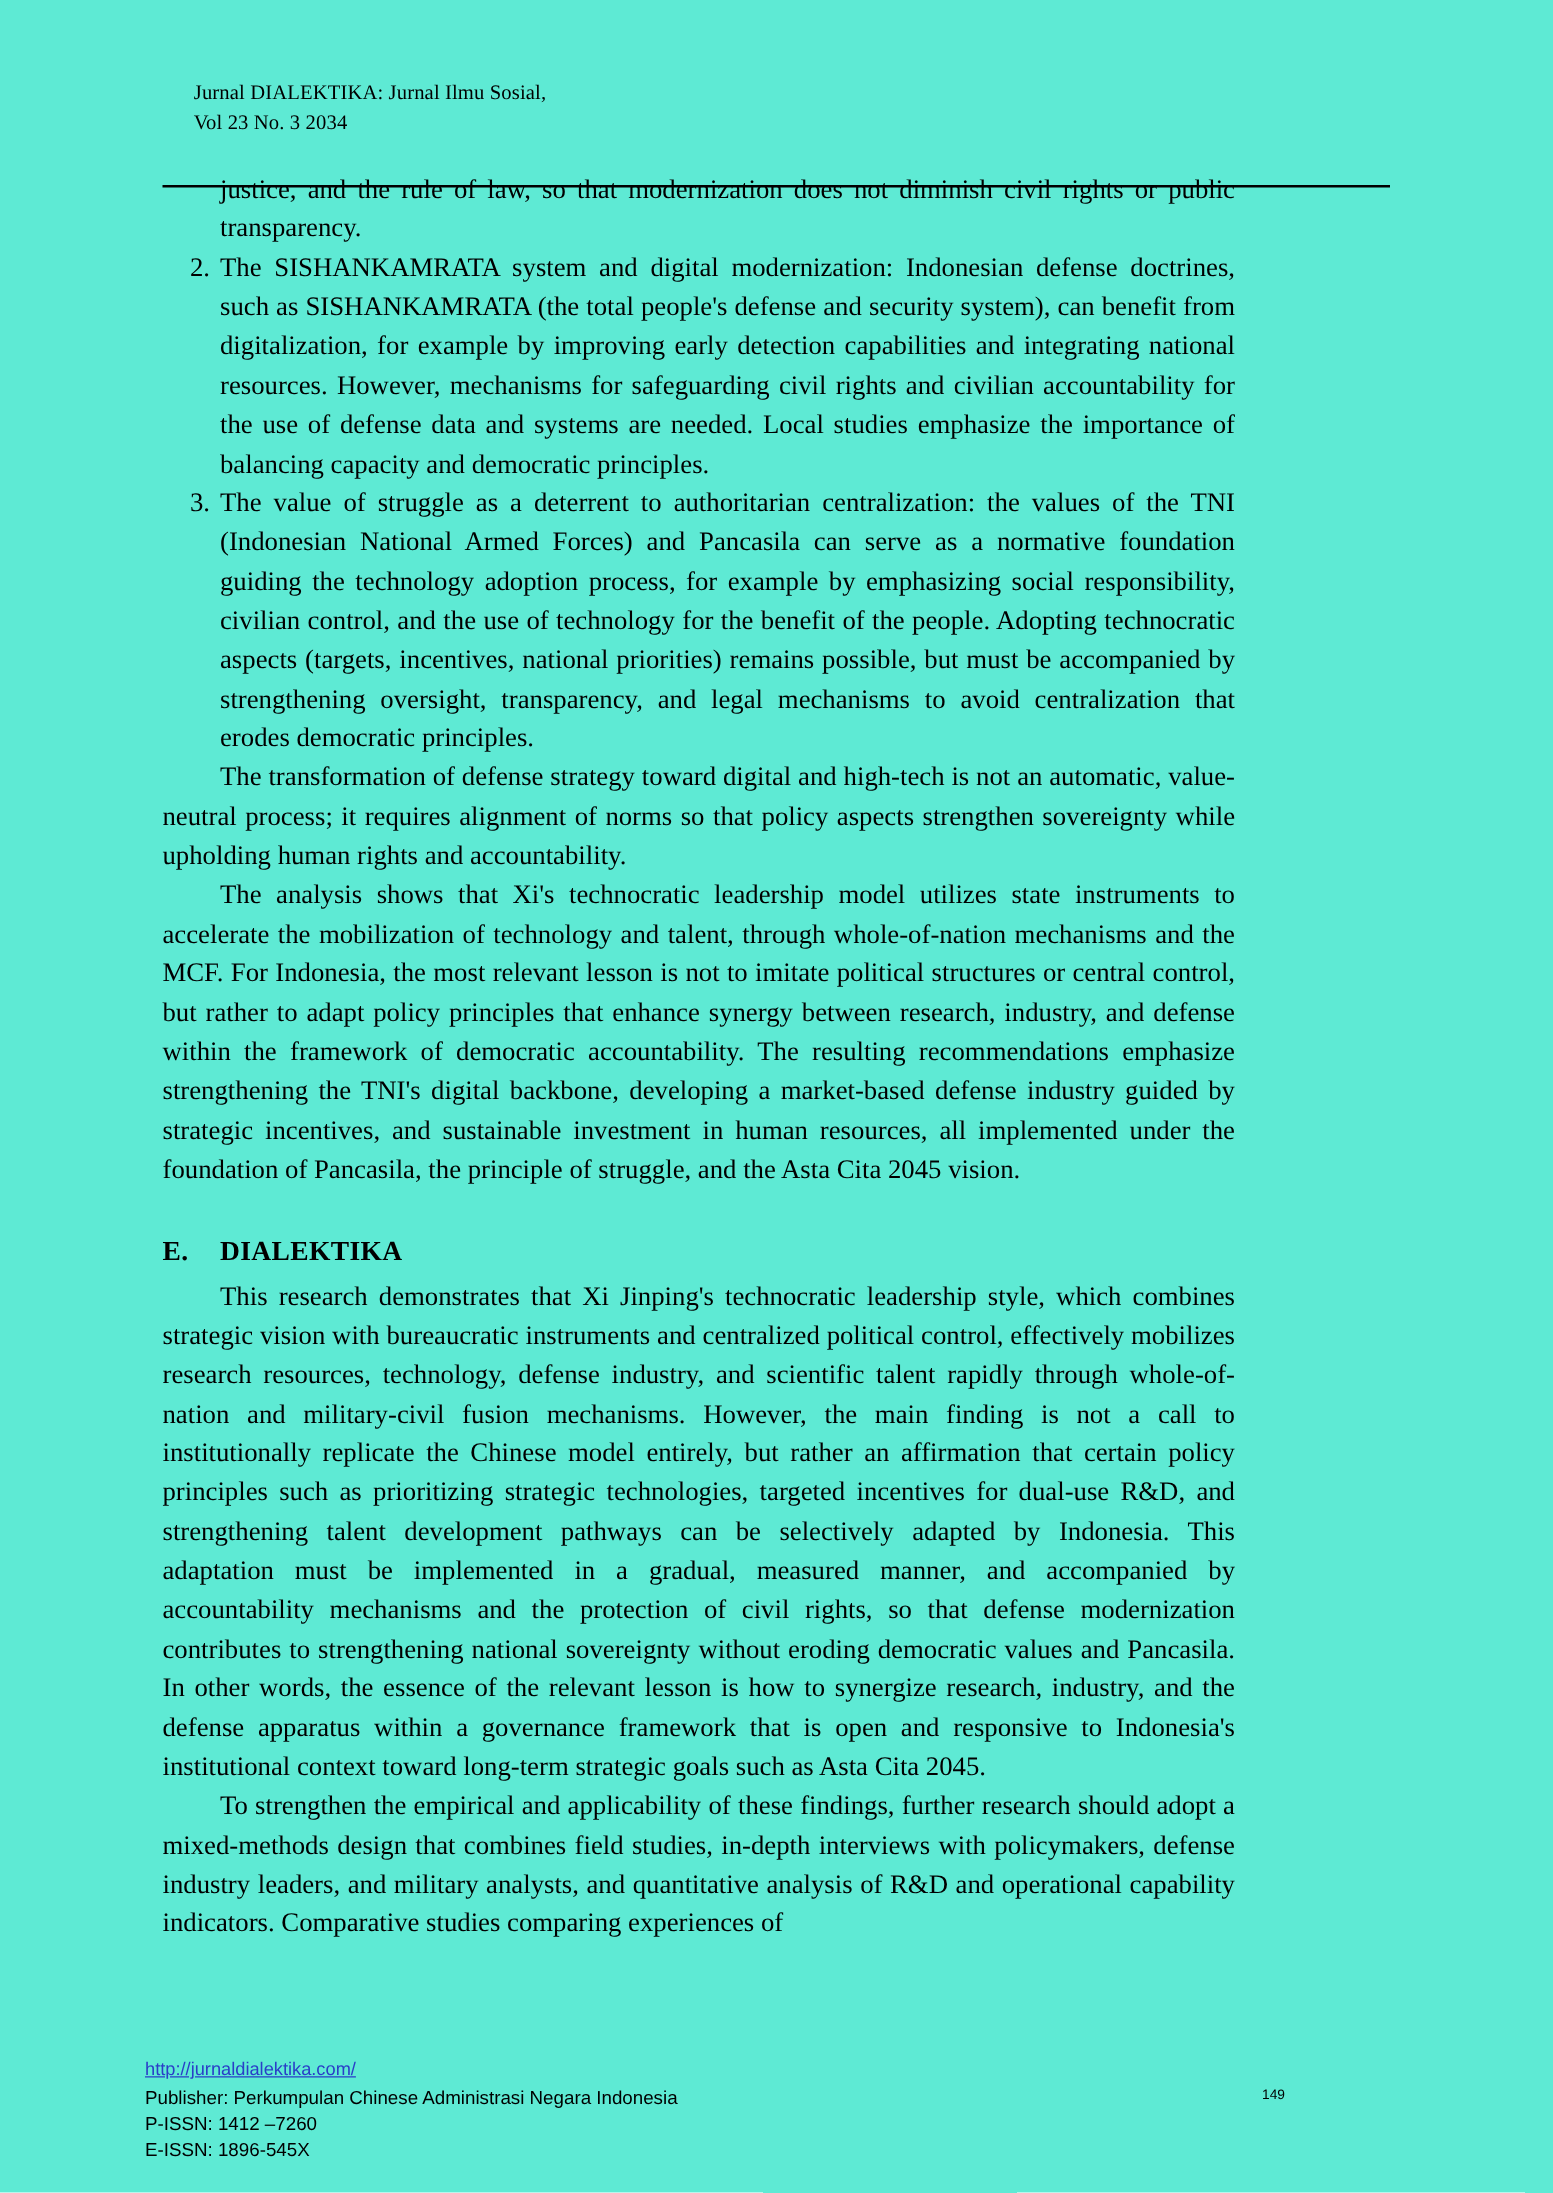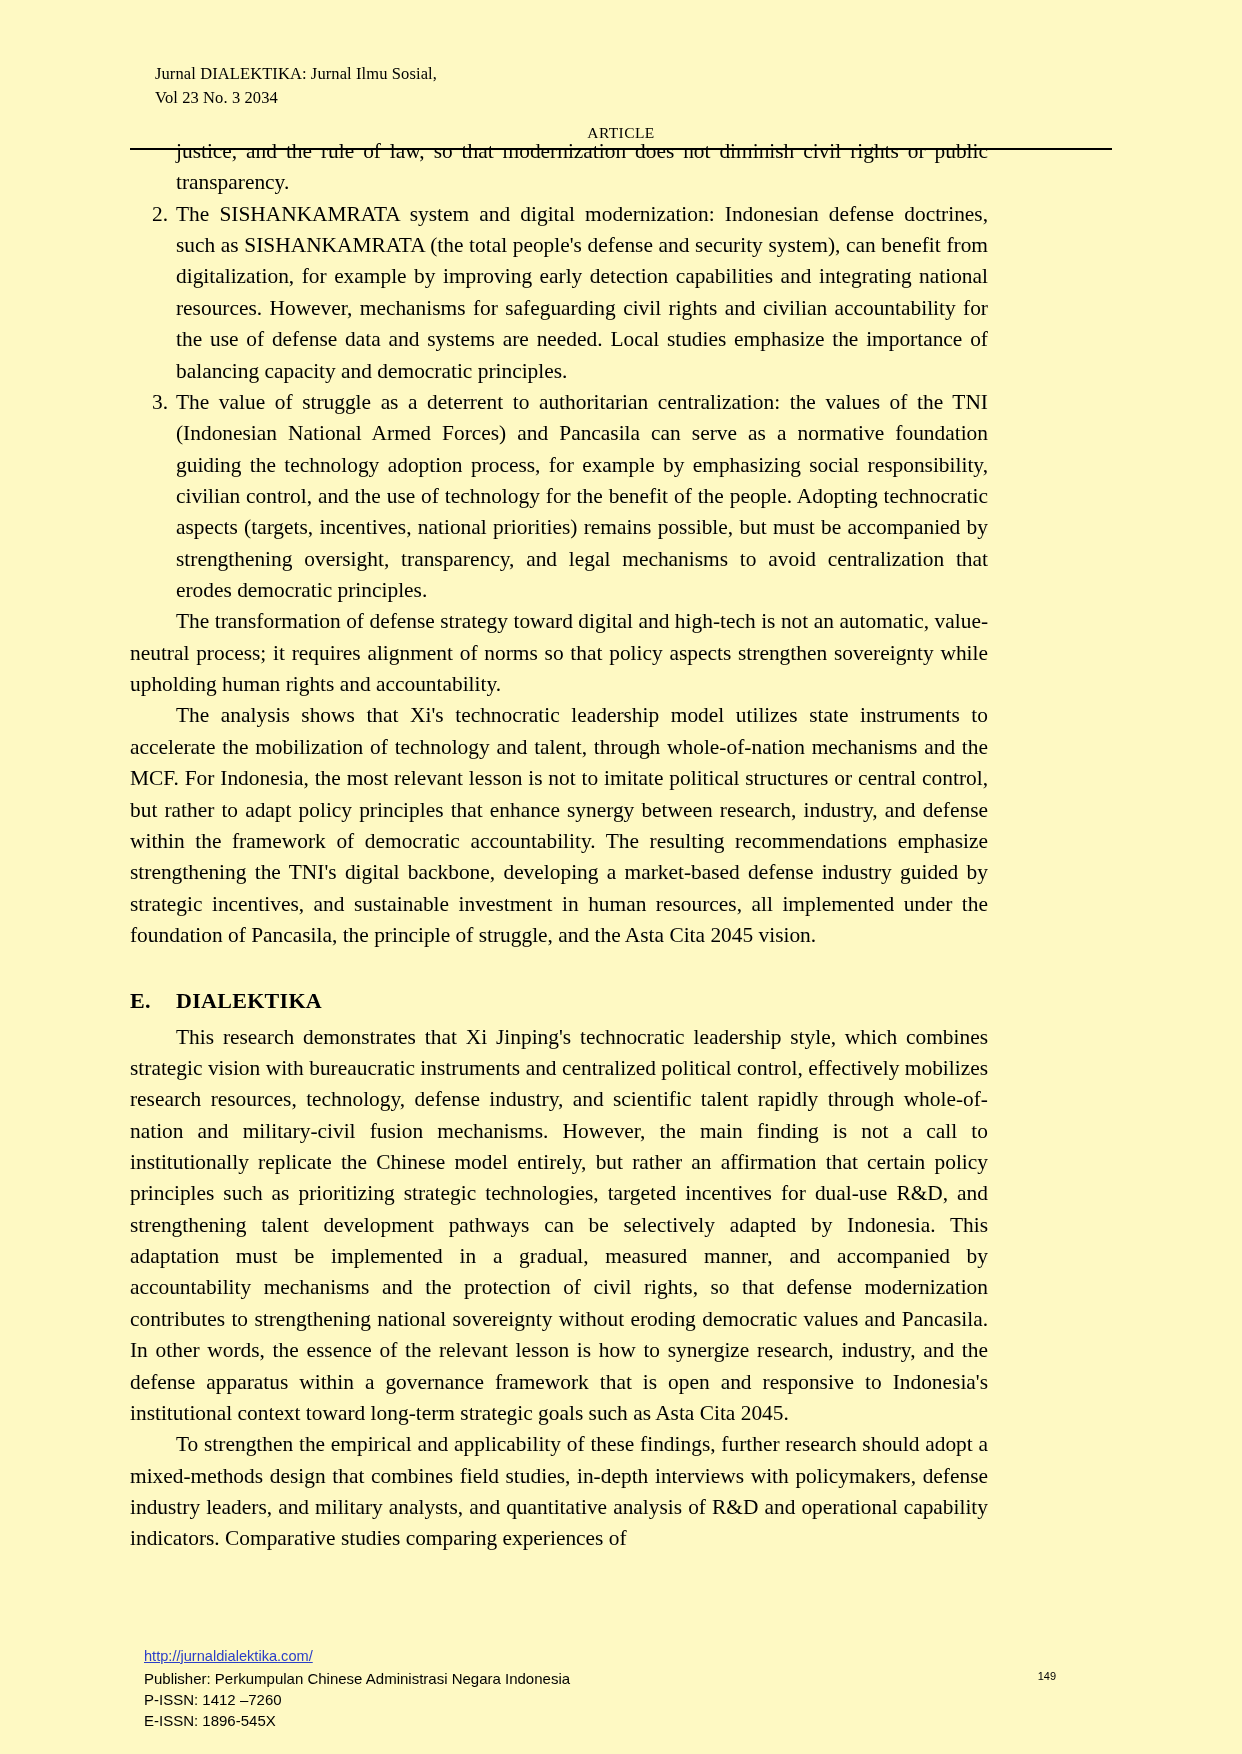--- a/index.html
+++ b/index.html
@@ -8,21 +8,21 @@
     background: #ffffff;
   }
   body {
     font-family: "Liberation Serif", "DejaVu Serif", serif;
     color: #000000;
   }
   .page {
     position: relative;
     width: 1242px;
     height: 1754px;
-    background: #fef9c3;
+    background: #5eead4;
     box-sizing: border-box;
     overflow: hidden;
     padding-left: 36px;
   }
 
   
   .running-head {
     position: absolute;
     left: 155px;
     top: 62px;
@@ -103,21 +103,21 @@
   .section-heading .sec-letter {
     width: 46px;
     flex: 0 0 46px;
   }
   .spacer-lg { height: 34px; }
   .spacer-sm { height: 4px; }
 
   
   .footer {
     position: absolute;
-    left: 144px;
+    left: 116px;
     top: 1645px;
     width: 984px;
     font-family: "Liberation Sans", "DejaVu Sans", sans-serif;
     font-size: 15px;
     line-height: 1.42;
     color: #000000;
   }
   .footer-url {
     color: #2a3ec8;
     text-decoration: underline;
@@ -142,21 +142,20 @@
 </head>
 <body>
 
 <div class="page">
 
   <div class="running-head">
     <div>Jurnal DIALEKTIKA: Jurnal Ilmu Sosial,</div>
     <div>Vol 23 No. 3 2034</div>
   </div>
 
-  <div class="article-label">ARTICLE</div>
   <div class="head-rule"></div>
 
   <div class="content">
 
     <div class="cont-block">justice, and the rule of law, so that modernization does not diminish civil rights or public transparency.</div>
 
     <div class="list-item">
       <span class="num">2.</span>
       <span class="li-text">The SISHANKAMRATA system and digital modernization: Indonesian defense doctrines, such as SISHANKAMRATA (the total people's defense and security system), can benefit from digitalization, for example by improving early detection capabilities and integrating national resources. However, mechanisms for safeguarding civil rights and civilian accountability for the use of defense data and systems are needed. Local studies emphasize the importance of balancing capacity and democratic principles.</span>
     </div>

